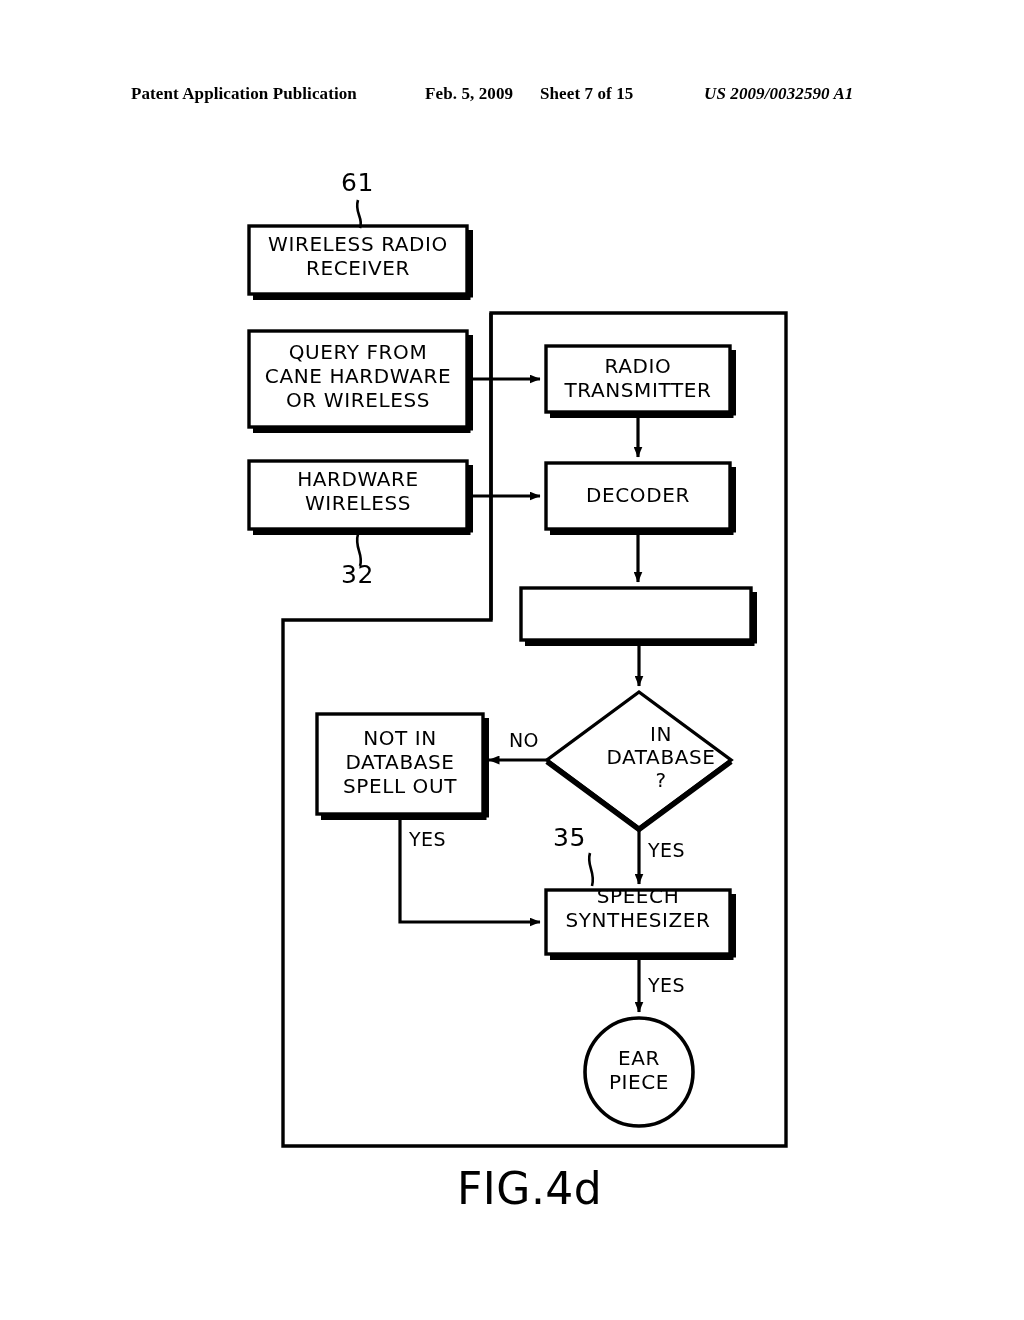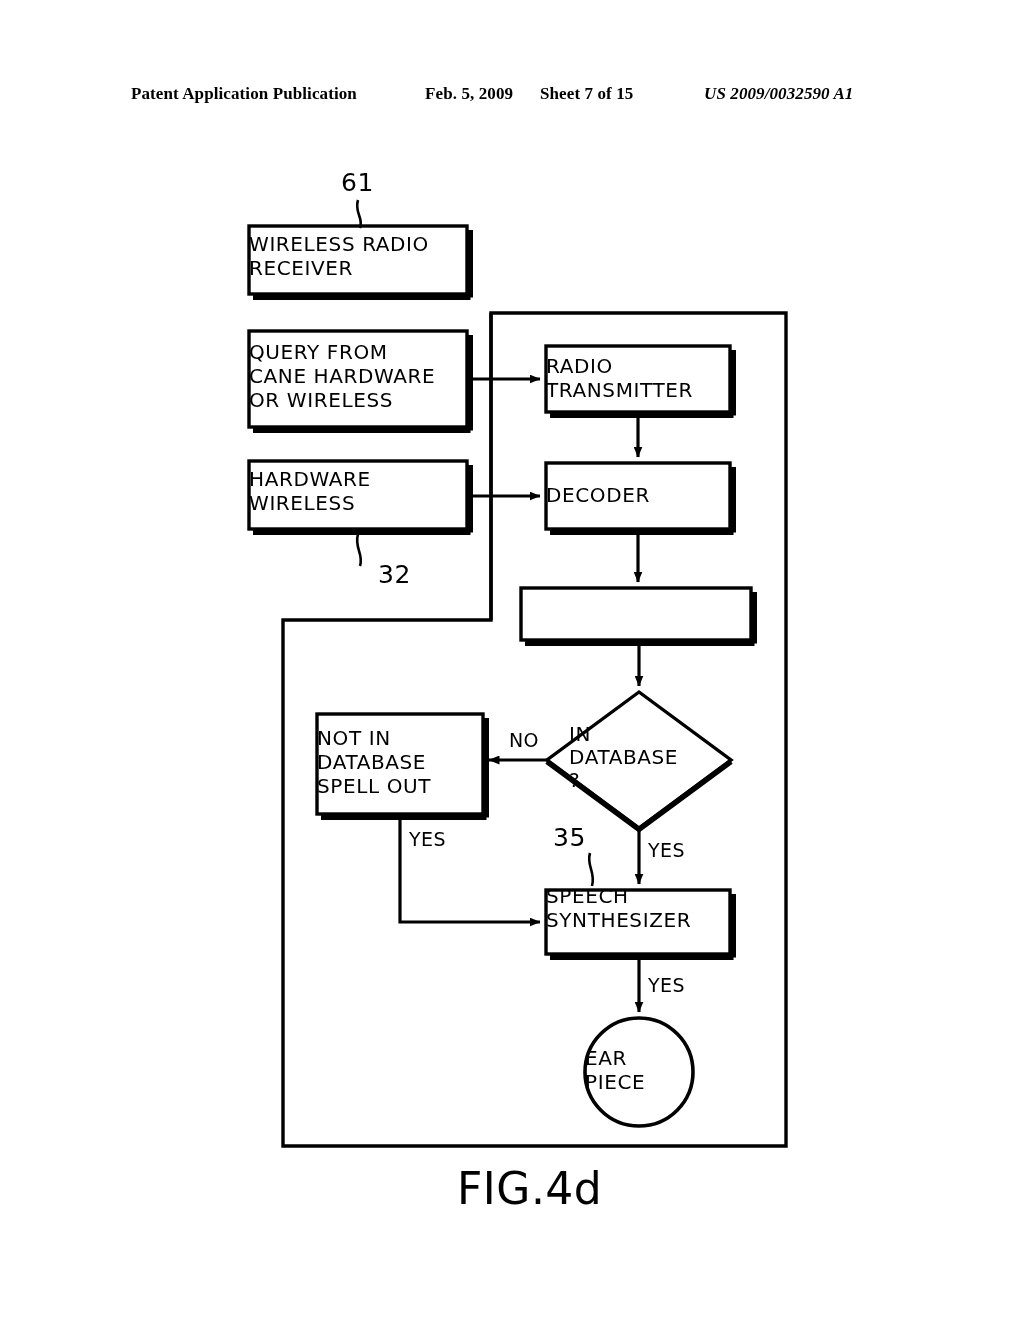--- a/index.html
+++ b/index.html
@@ -39,20 +39,21 @@
     left: 0;
     top: 0;
     width: 1024px;
     height: 1320px;
   }
   #figure svg { position: absolute; left: 0; top: 0; }
 
   
   .node-text {
     position: absolute;
+    text-align: center;
     font-family: "DejaVu Sans", sans-serif;
     font-size: 20px;
     line-height: 24px;
     letter-spacing: 0.6px;
     white-space: pre-line;
     pointer-events: none;
   }
   .edge-label {
     position: absolute;
     font-family: "DejaVu Sans", sans-serif;
@@ -188,19 +189,19 @@
   <div class="edge-label" style="left:509px; top:730px;">NO</div>
 
   <div class="edge-label" style="left:648px; top:840px;">YES</div>
 
   <div class="edge-label" style="left:409px; top:829px;">YES</div>
 
   <div class="edge-label" style="left:648px; top:975px;">YES</div>
 
   <div class="ref-num" style="left:341px; top:169px;">61</div>
 
-  <div class="ref-num" style="left:341px; top:561px;margin-left:37px;">32</div>
+  <div class="ref-num" style="left:341px; top:561px;">32</div>
 
   <div class="ref-num" style="left:553px; top:824px;">35</div>
 
   <div class="fig-caption" style="left:457px; top:1163px;">FIG.4d</div>
 
 </div>
 
 </body></html>

